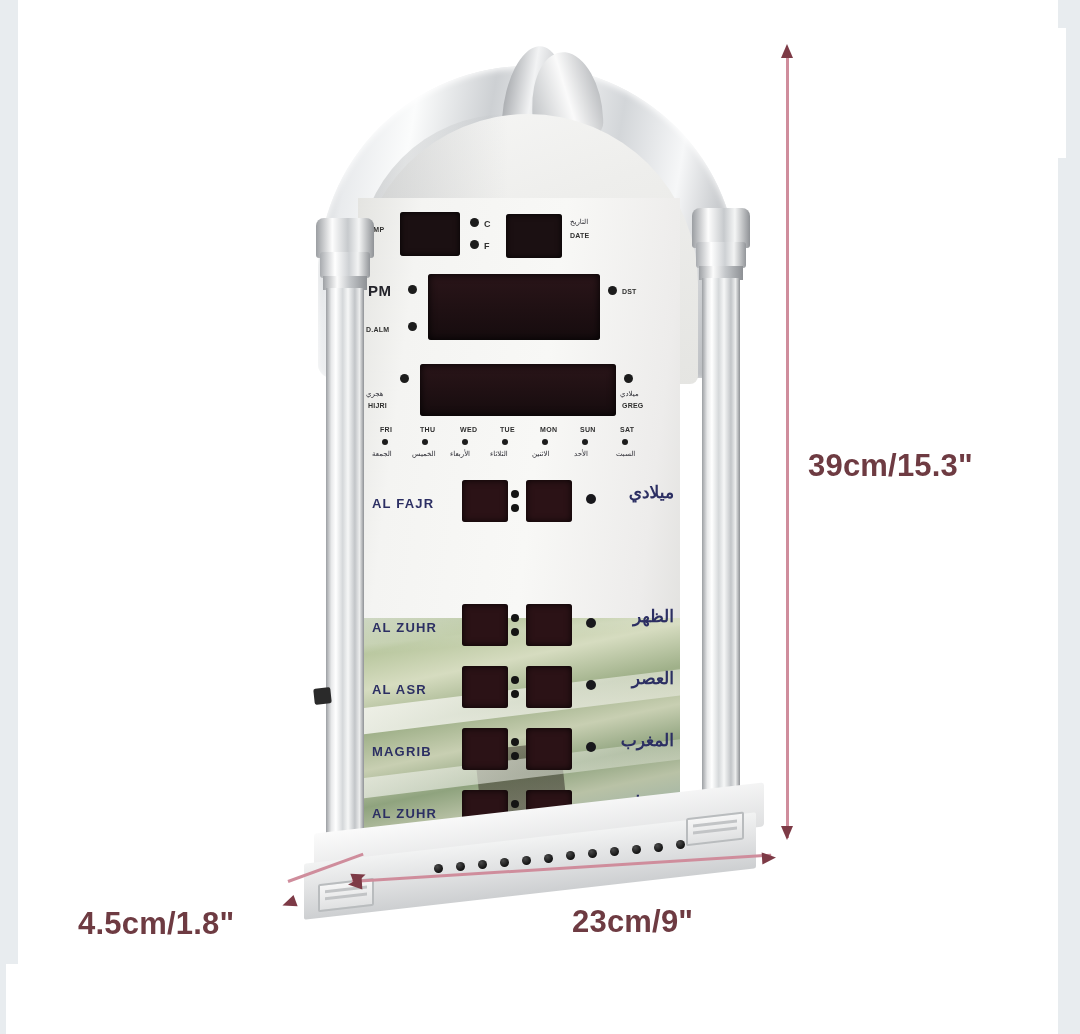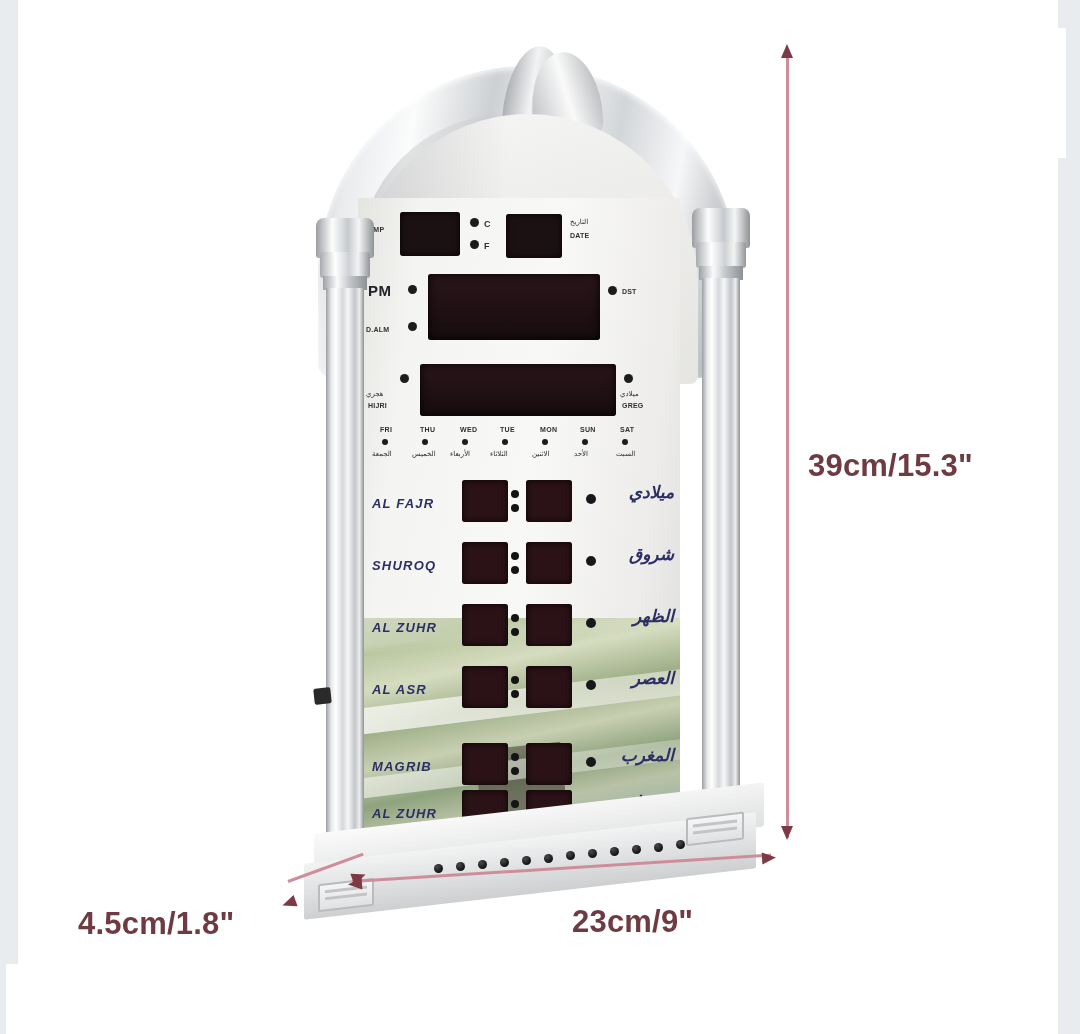--- a/index.html
+++ b/index.html
@@ -267,21 +267,21 @@
   }
   .wk-ar {
     position: absolute;
     font-size: 7px;
     color: #2b2b33;
     white-space: nowrap;
     transform-origin: center;
   }
 
   
-  .prow { position: absolute; left: 0; width: 322px; height: 62px; font-style: italic; }
+  .prow { position: absolute; left: 0; width: 322px; height: 62px; }
   .prow .en {
     position: absolute;
     left: 14px;
     top: 26px;
     font-size: 13px;
     font-weight: bold;
     color: #2c2f63;
     letter-spacing: 1.2px;
     white-space: nowrap;
   }
@@ -486,29 +486,20 @@
       <div class="prow" style="top:272px;">
         <div class="en">AL FAJR</div>
         <div class="seg a"></div>
         <div class="colon"></div>
         <div class="colon b"></div>
         <div class="seg b"></div>
         <div class="ind"></div>
         <div class="ar">ميلادي</div>
       </div>
 
-      <div class="prow" style="top:334px;">
-        <div class="en">SHUROQ</div>
-        <div class="seg a"></div>
-        <div class="colon"></div>
-        <div class="colon b"></div>
-        <div class="seg b"></div>
-        <div class="ind"></div>
-        <div class="ar">شروق</div>
-      </div>
 
       <div class="prow" style="top:396px;">
         <div class="en">AL ZUHR</div>
         <div class="seg a"></div>
         <div class="colon"></div>
         <div class="colon b"></div>
         <div class="seg b"></div>
         <div class="ind"></div>
         <div class="ar">الظهر</div>
       </div>
@@ -516,21 +507,21 @@
       <div class="prow" style="top:458px;">
         <div class="en">AL ASR</div>
         <div class="seg a"></div>
         <div class="colon"></div>
         <div class="colon b"></div>
         <div class="seg b"></div>
         <div class="ind"></div>
         <div class="ar">العصر</div>
       </div>
 
-      <div class="prow" style="top:535px;text-align:right;">
+      <div class="prow" style="top:520px;text-align:right;">
         <div class="en">MAGRIB</div>
         <div class="seg a"></div>
         <div class="colon"></div>
         <div class="colon b"></div>
         <div class="seg b"></div>
         <div class="ind"></div>
         <div class="ar">المغرب</div>
       </div>
 
       <div class="prow" style="top:582px;">

